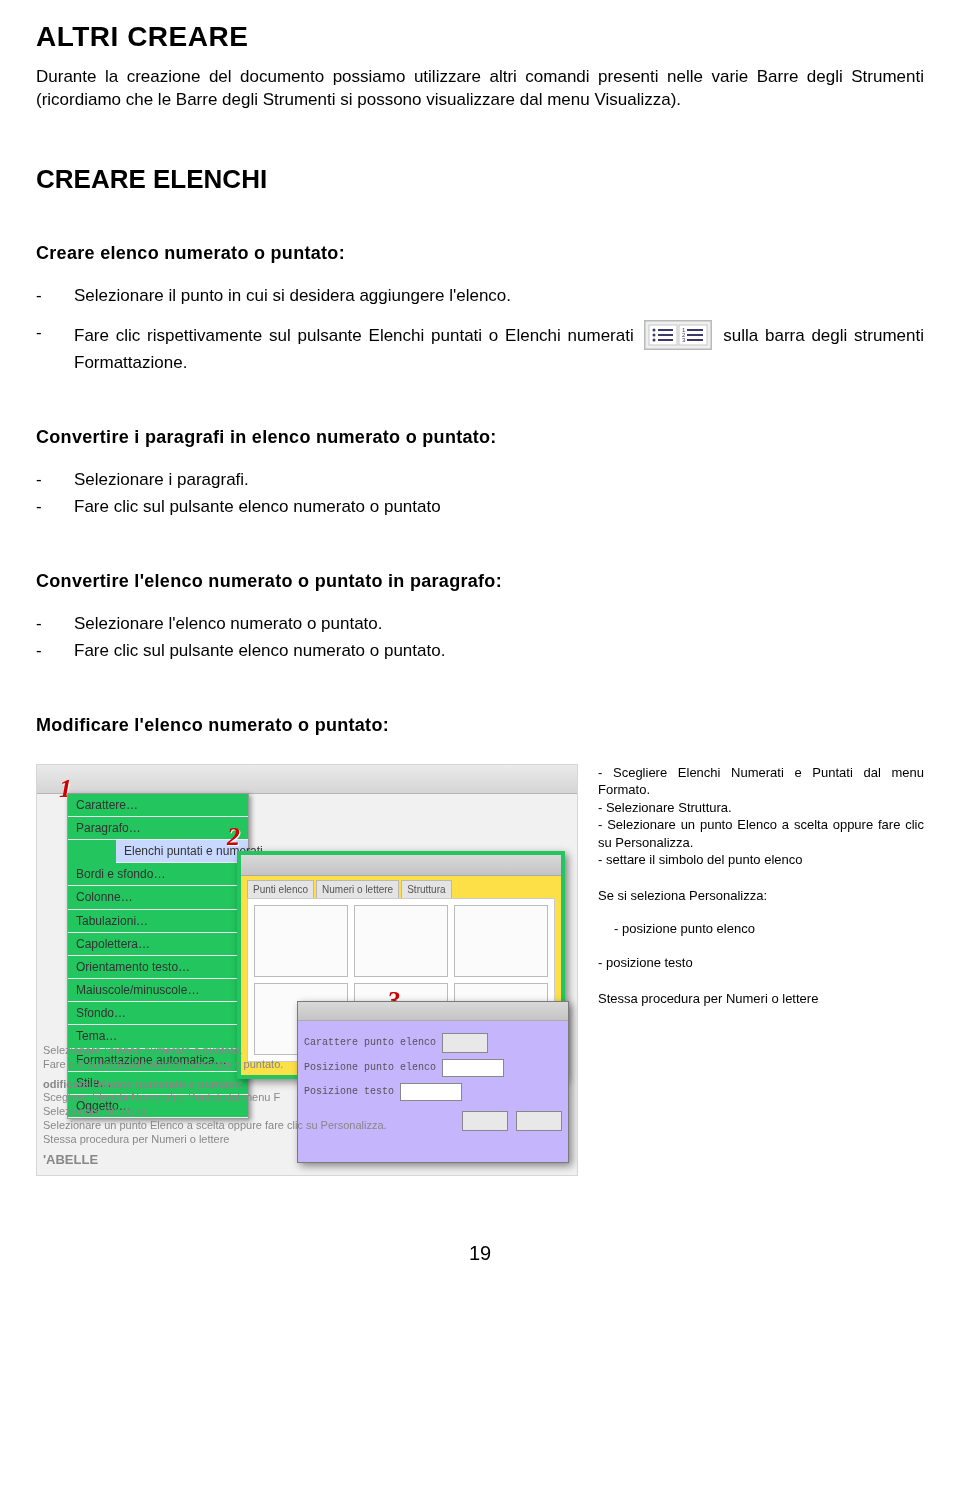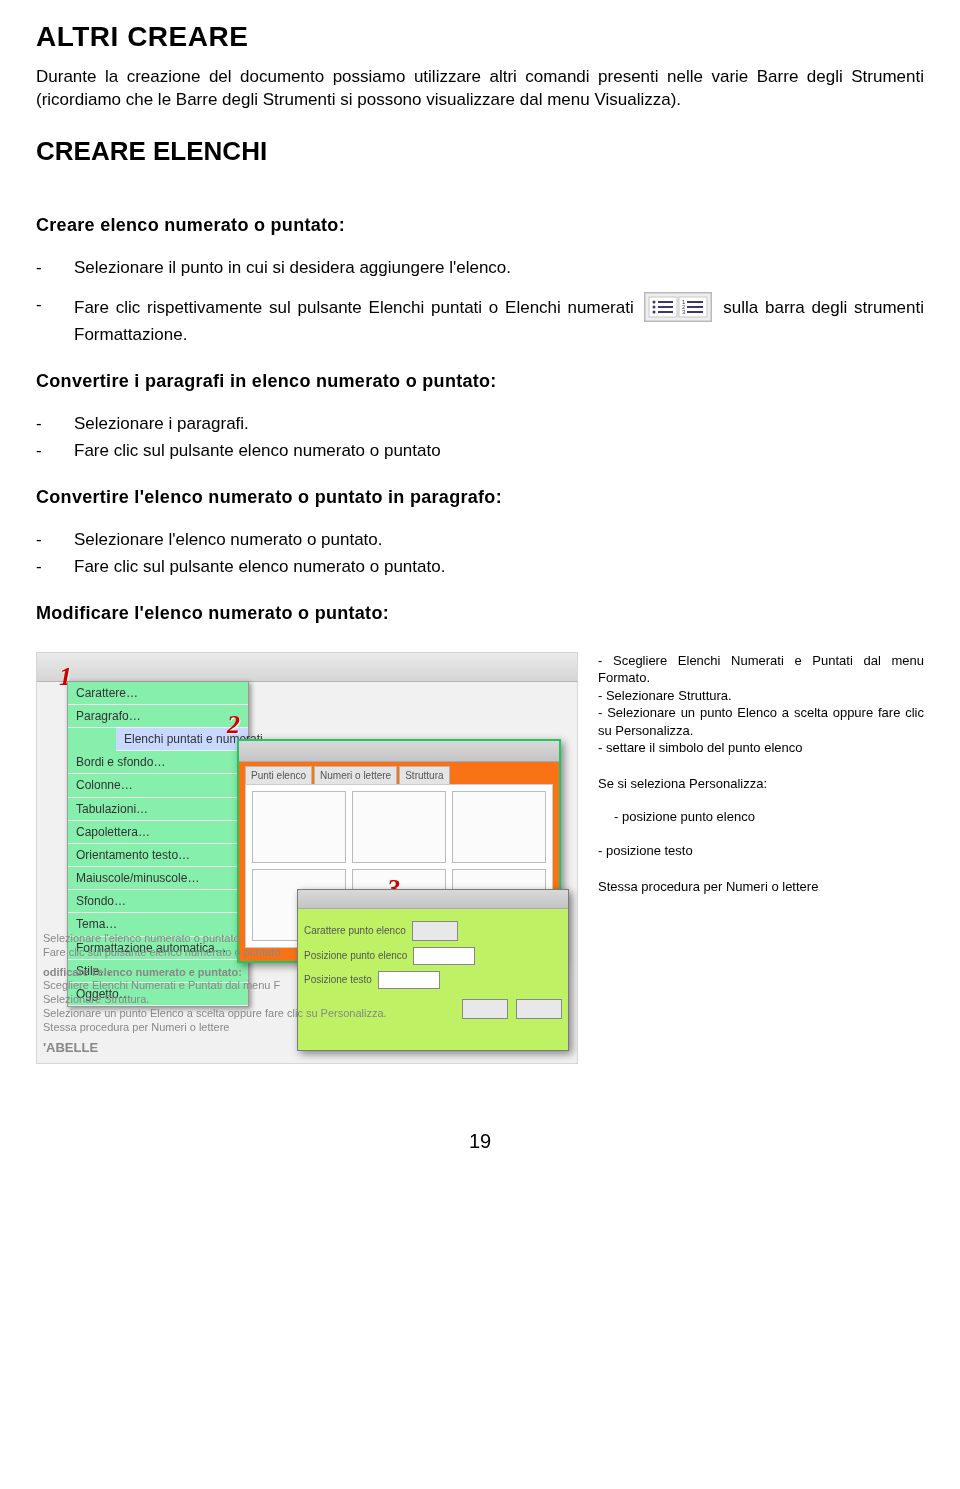--- a/index.html
+++ b/index.html
@@ -27,21 +27,21 @@
   .h2 {
     font-size: 26px;
     font-weight: bold;
   }
   .h3 {
     font-size: 18px;
     font-weight: bold;
     letter-spacing: 0.3px;
   }
   .p  { margin-top: 10px; text-align: justify; }
-  .mt-lg { margin-top: 22px; }
+  .mt-lg { margin-top: 50px; }
   .bullet {
     display: flex;
     margin-top: 4px;
   }
   .bullet .dash {
     width: 38px;
     flex: none;
     text-align: left;
   }
   .bullet .txt {
@@ -80,40 +80,40 @@
   
   .win-top {
     position: absolute;
     left: 0; top: 0; right: 0; height: 28px;
     background: linear-gradient(#eaeaea,#d5d5d5);
     border-bottom: 1px solid #b5b5b5;
   }
   .menu-drop {
     position: absolute;
     left: 30px; top: 28px; width: 180px;
-    background: #86efac;
+    background: #22c55e;
     border: 1px solid #9a9a9a;
     box-shadow: 2px 2px 5px rgba(0,0,0,.4);
     font-size: 12px;
   }
   .menu-drop .mi {
     padding: 3px 8px;
     border-bottom: 1px solid #eee;
     color: #333;
     white-space: nowrap;
   }
   .menu-drop .mi.hl {
     background: #c8d8ff;
     margin-left: 48px;
   }
   .dialog {
     position: absolute;
     left: 200px; top: 86px; width: 320px; height: 220px;
-    background: #f97316;
-    border: 2px solid #22c55e;
+    background: #fde047;
+    border: 4px solid #22c55e;
     box-shadow: 3px 3px 8px rgba(0,0,0,.45);
   }
   .dialog .titlebar {
     height: 20px;
     background: linear-gradient(#d9d9d9,#c4c4c4);
     border-bottom: 1px solid #aaa;
   }
   .dialog .tabs {
     display: flex;
     gap: 2px;
@@ -137,23 +137,24 @@
     margin: 0 6px;
     border: 1px solid #ccc;
   }
   .dialog .grid6 div {
     border: 1px solid #bbb;
     background: #fbfbfb;
   }
   .dialog2 {
     position: absolute;
     left: 260px; top: 236px; width: 270px; height: 160px;
-    background: #bef264;
+    background: #c4b5fd;
     border: 1px solid #7a7a7a;
     box-shadow: 3px 3px 8px rgba(0,0,0,.45);
+    font-family: Liberation Mono, monospace;
   }
   .dialog2 .titlebar {
     height: 18px;
     background: linear-gradient(#d9d9d9,#c4c4c4);
     border-bottom: 1px solid #aaa;
   }
   .dialog2 .body {
     padding: 6px;
     font-size: 10px;
     color: #555;

